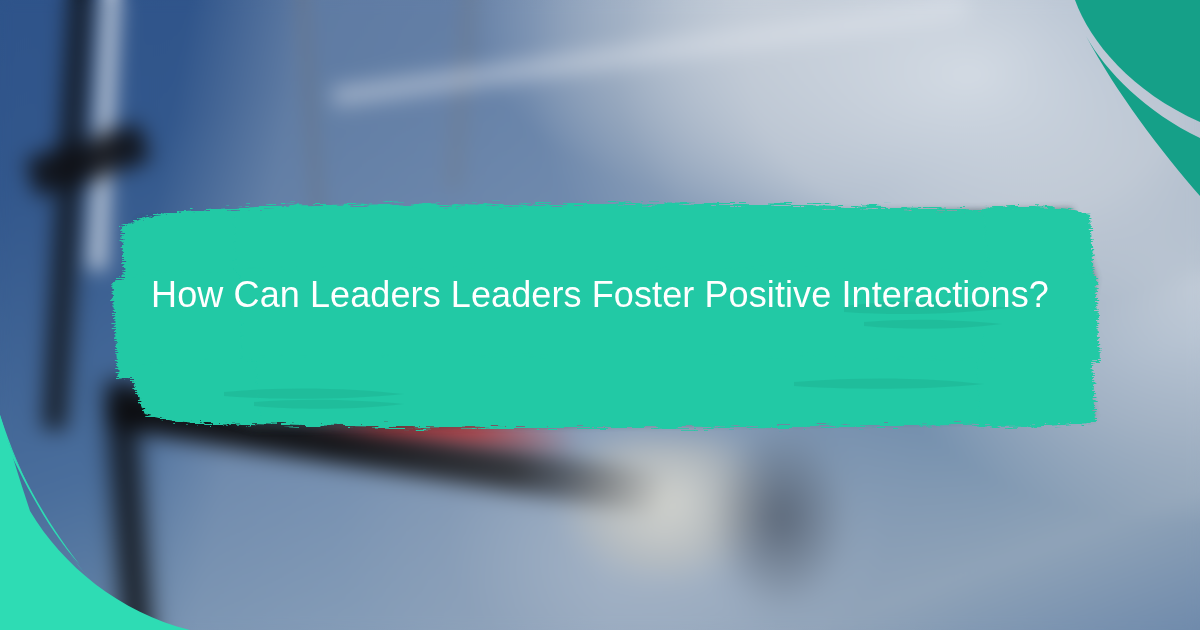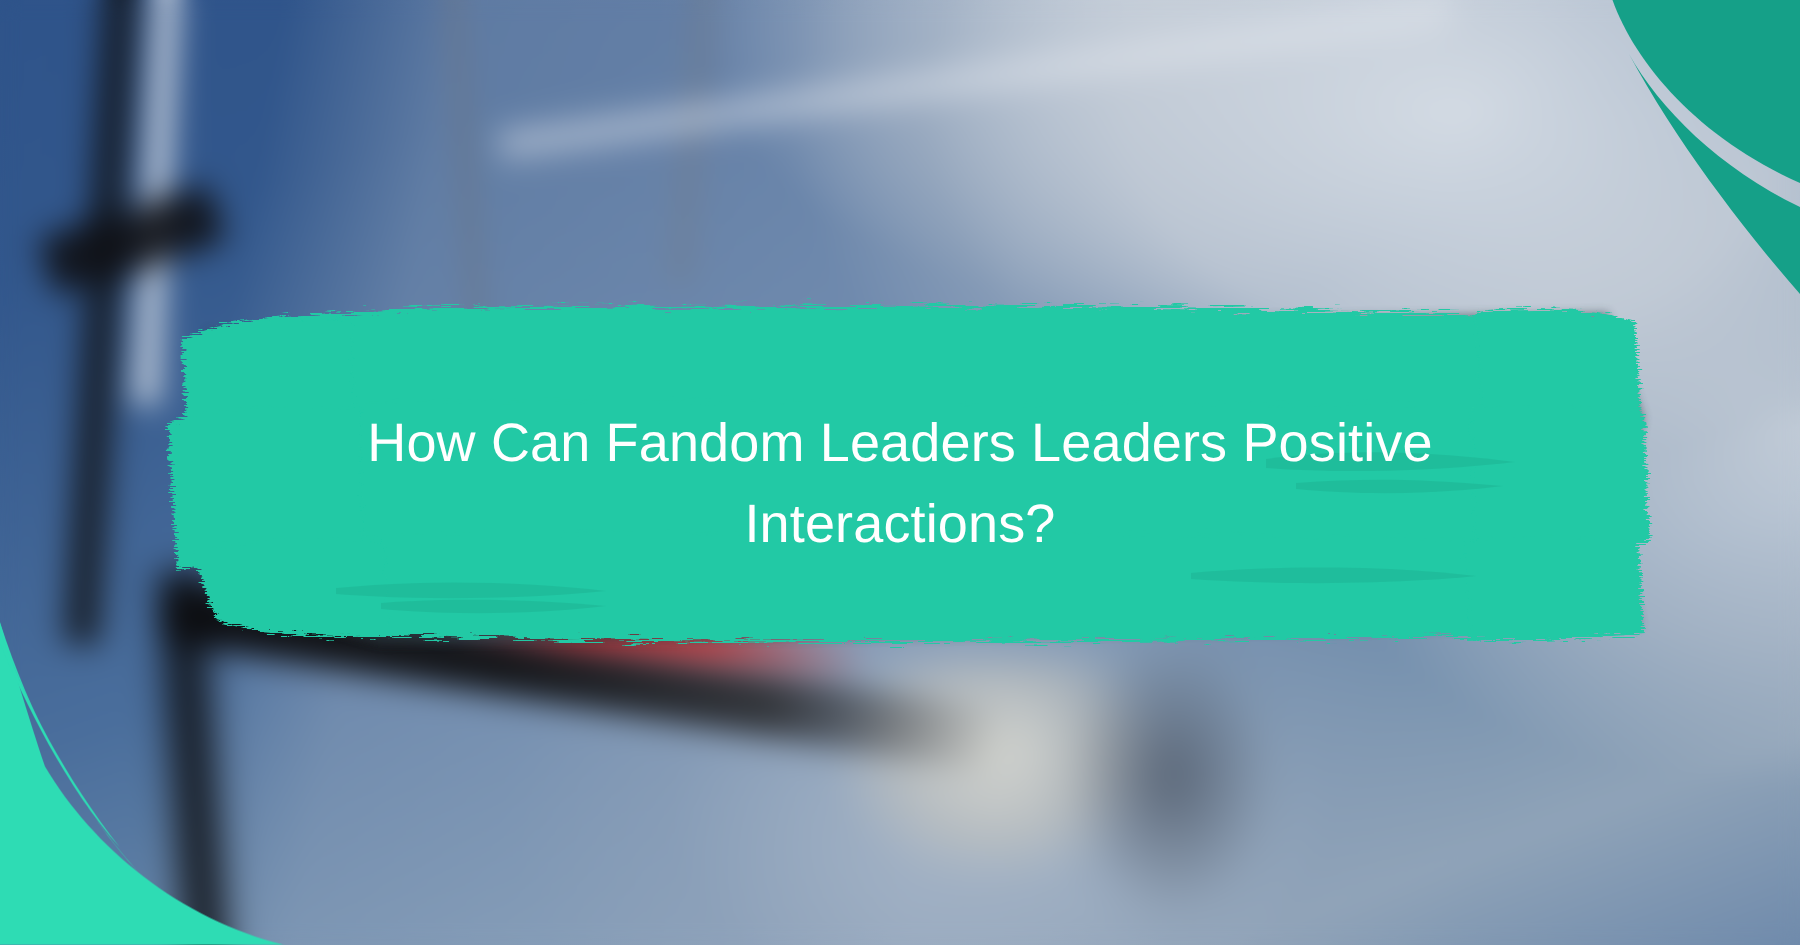--- a/index.html
+++ b/index.html
@@ -248,15 +248,15 @@
       <g opacity="0.12" fill="#0d6f5c">
         <path d="M 740 120 C 800 112 860 116 906 122 C 856 128 792 130 740 126 Z"></path>
         <path d="M 760 136 C 810 132 858 134 898 138 C 850 144 800 144 760 140 Z"></path>
         <path d="M 690 196 C 760 190 830 192 880 198 C 820 204 748 204 690 200 Z"></path>
         <path d="M 120 206 C 180 200 250 202 300 208 C 240 214 170 214 120 210 Z"></path>
         <path d="M 150 216 C 200 212 260 214 300 218 C 250 224 192 224 150 220 Z"></path>
       </g>
     </svg>
   </div>
 
-  <div class="title-block">How Can Fandom Leaders Leaders Positive Interactions?</div>
+  <div class="title-block">How Can Leaders Leaders Foster Positive Interactions?</div>
 
 </div>
 
 </body></html>

